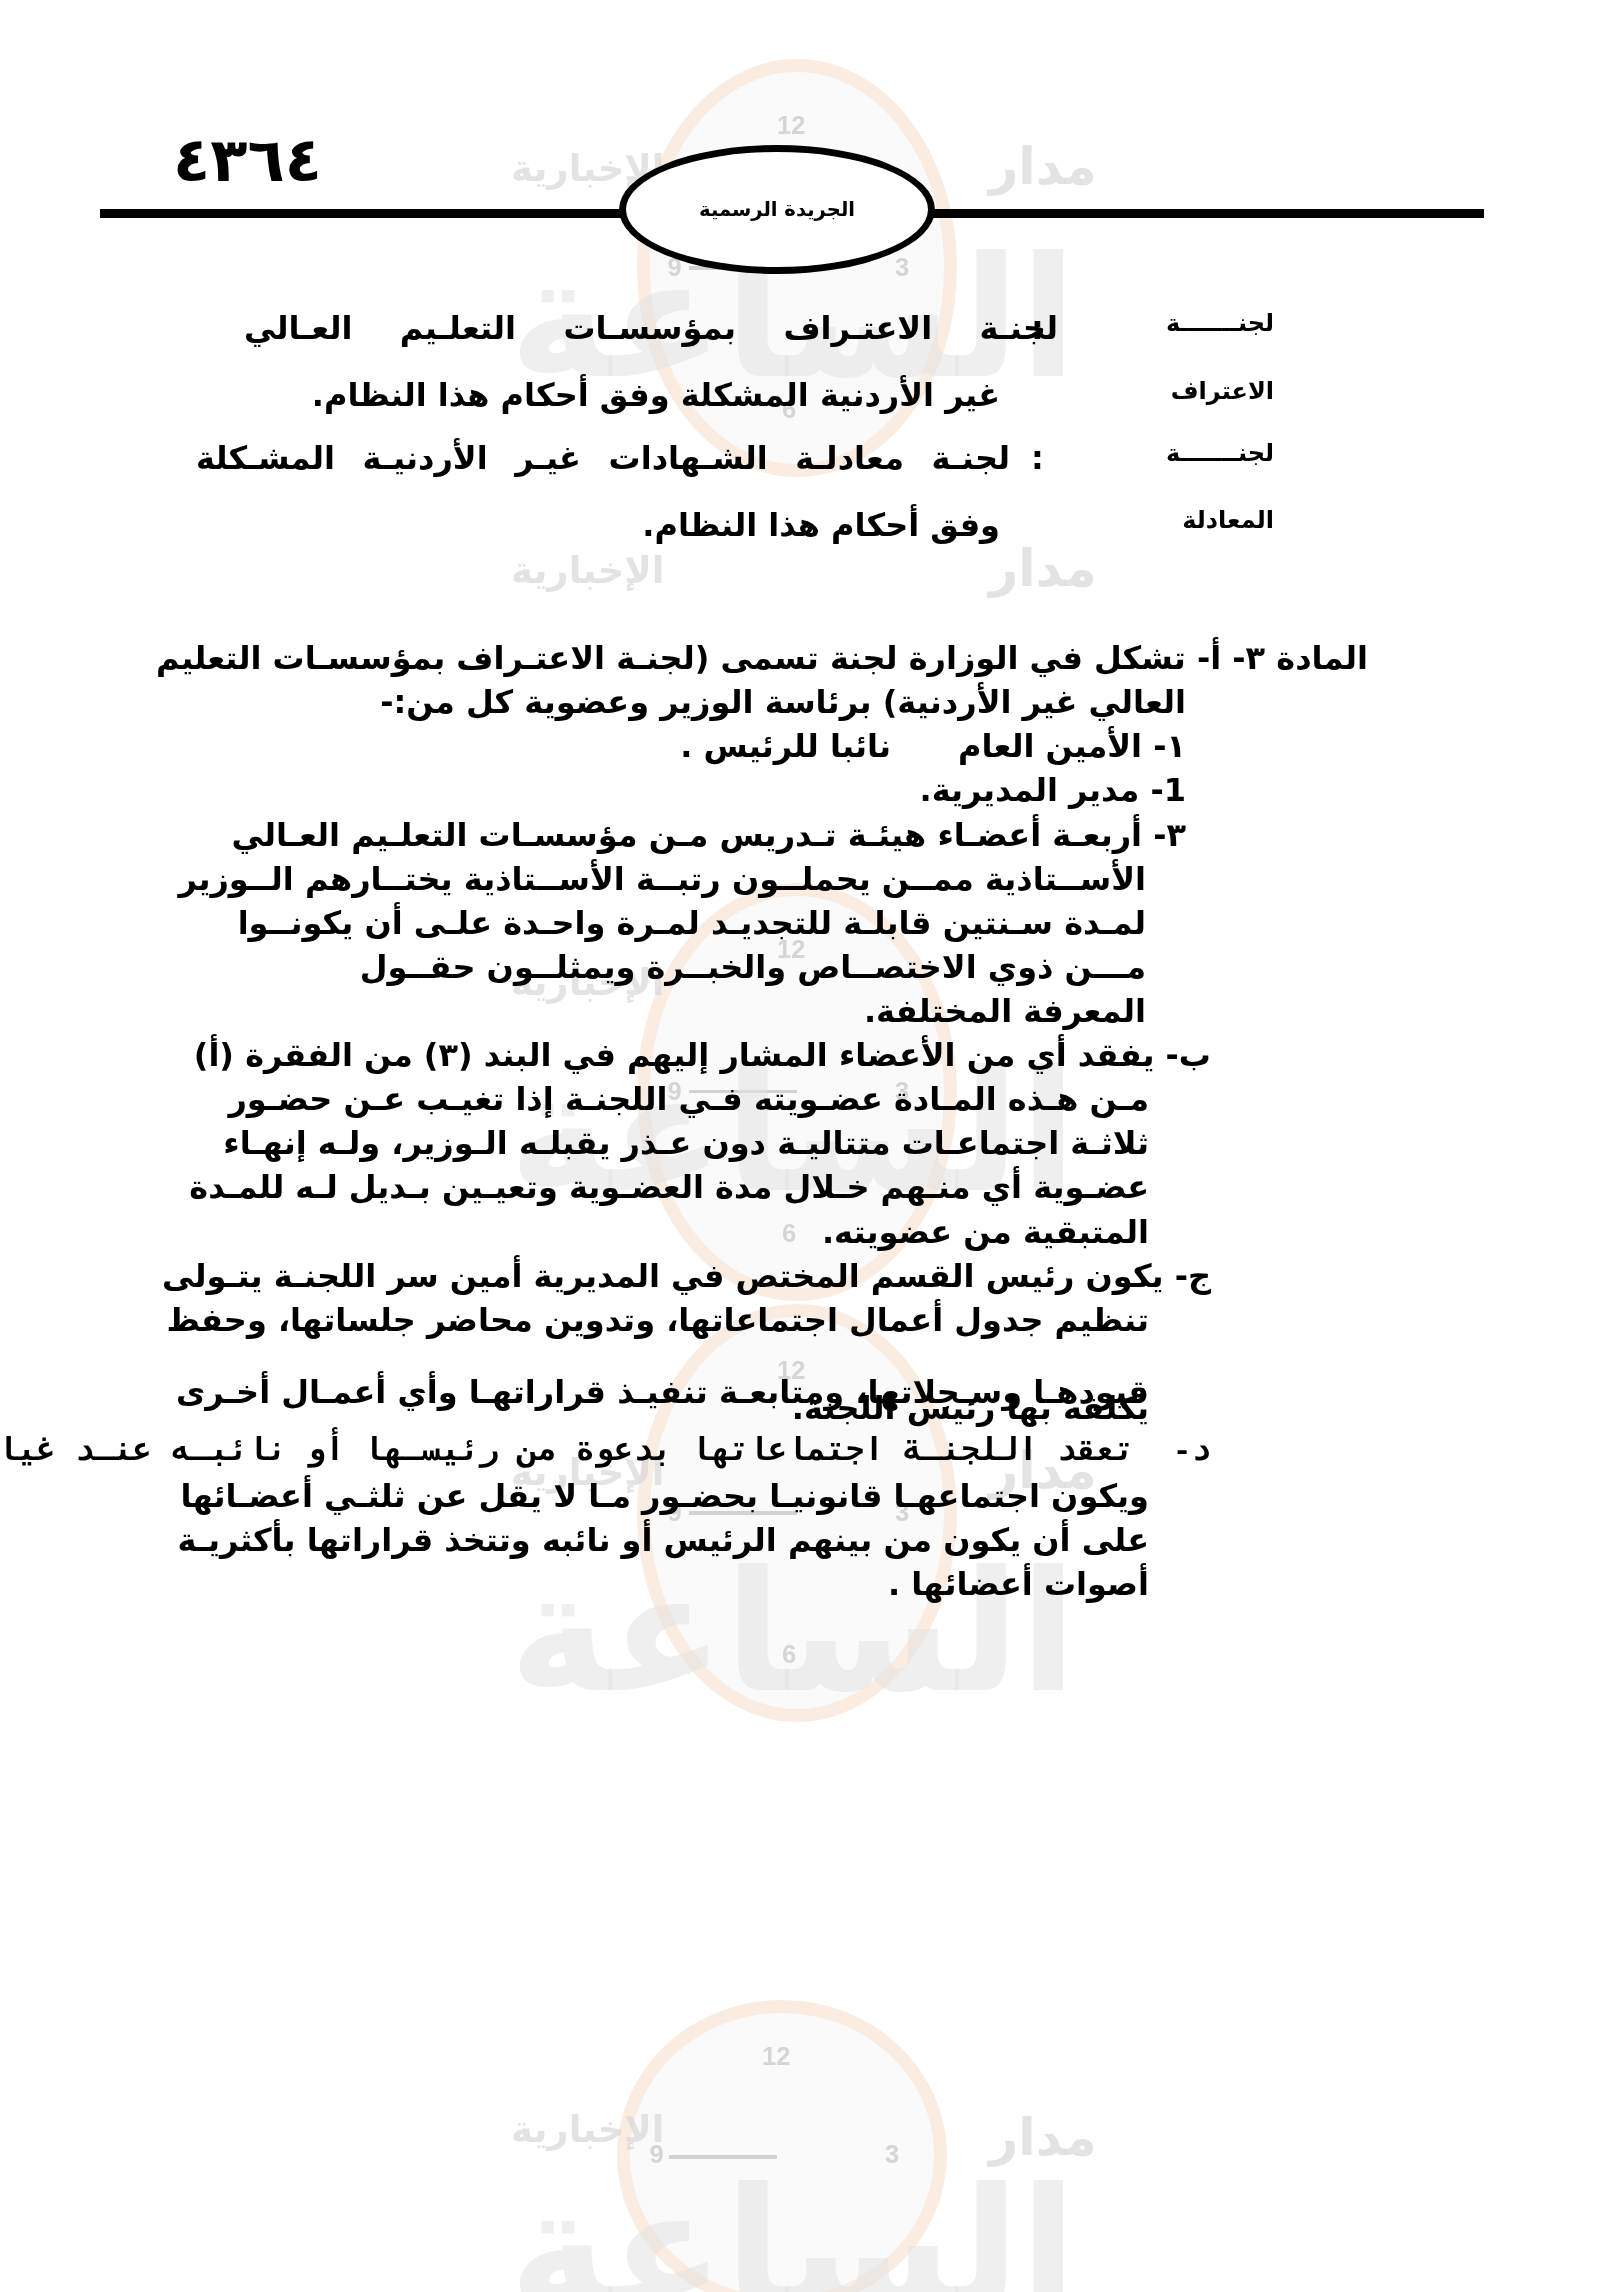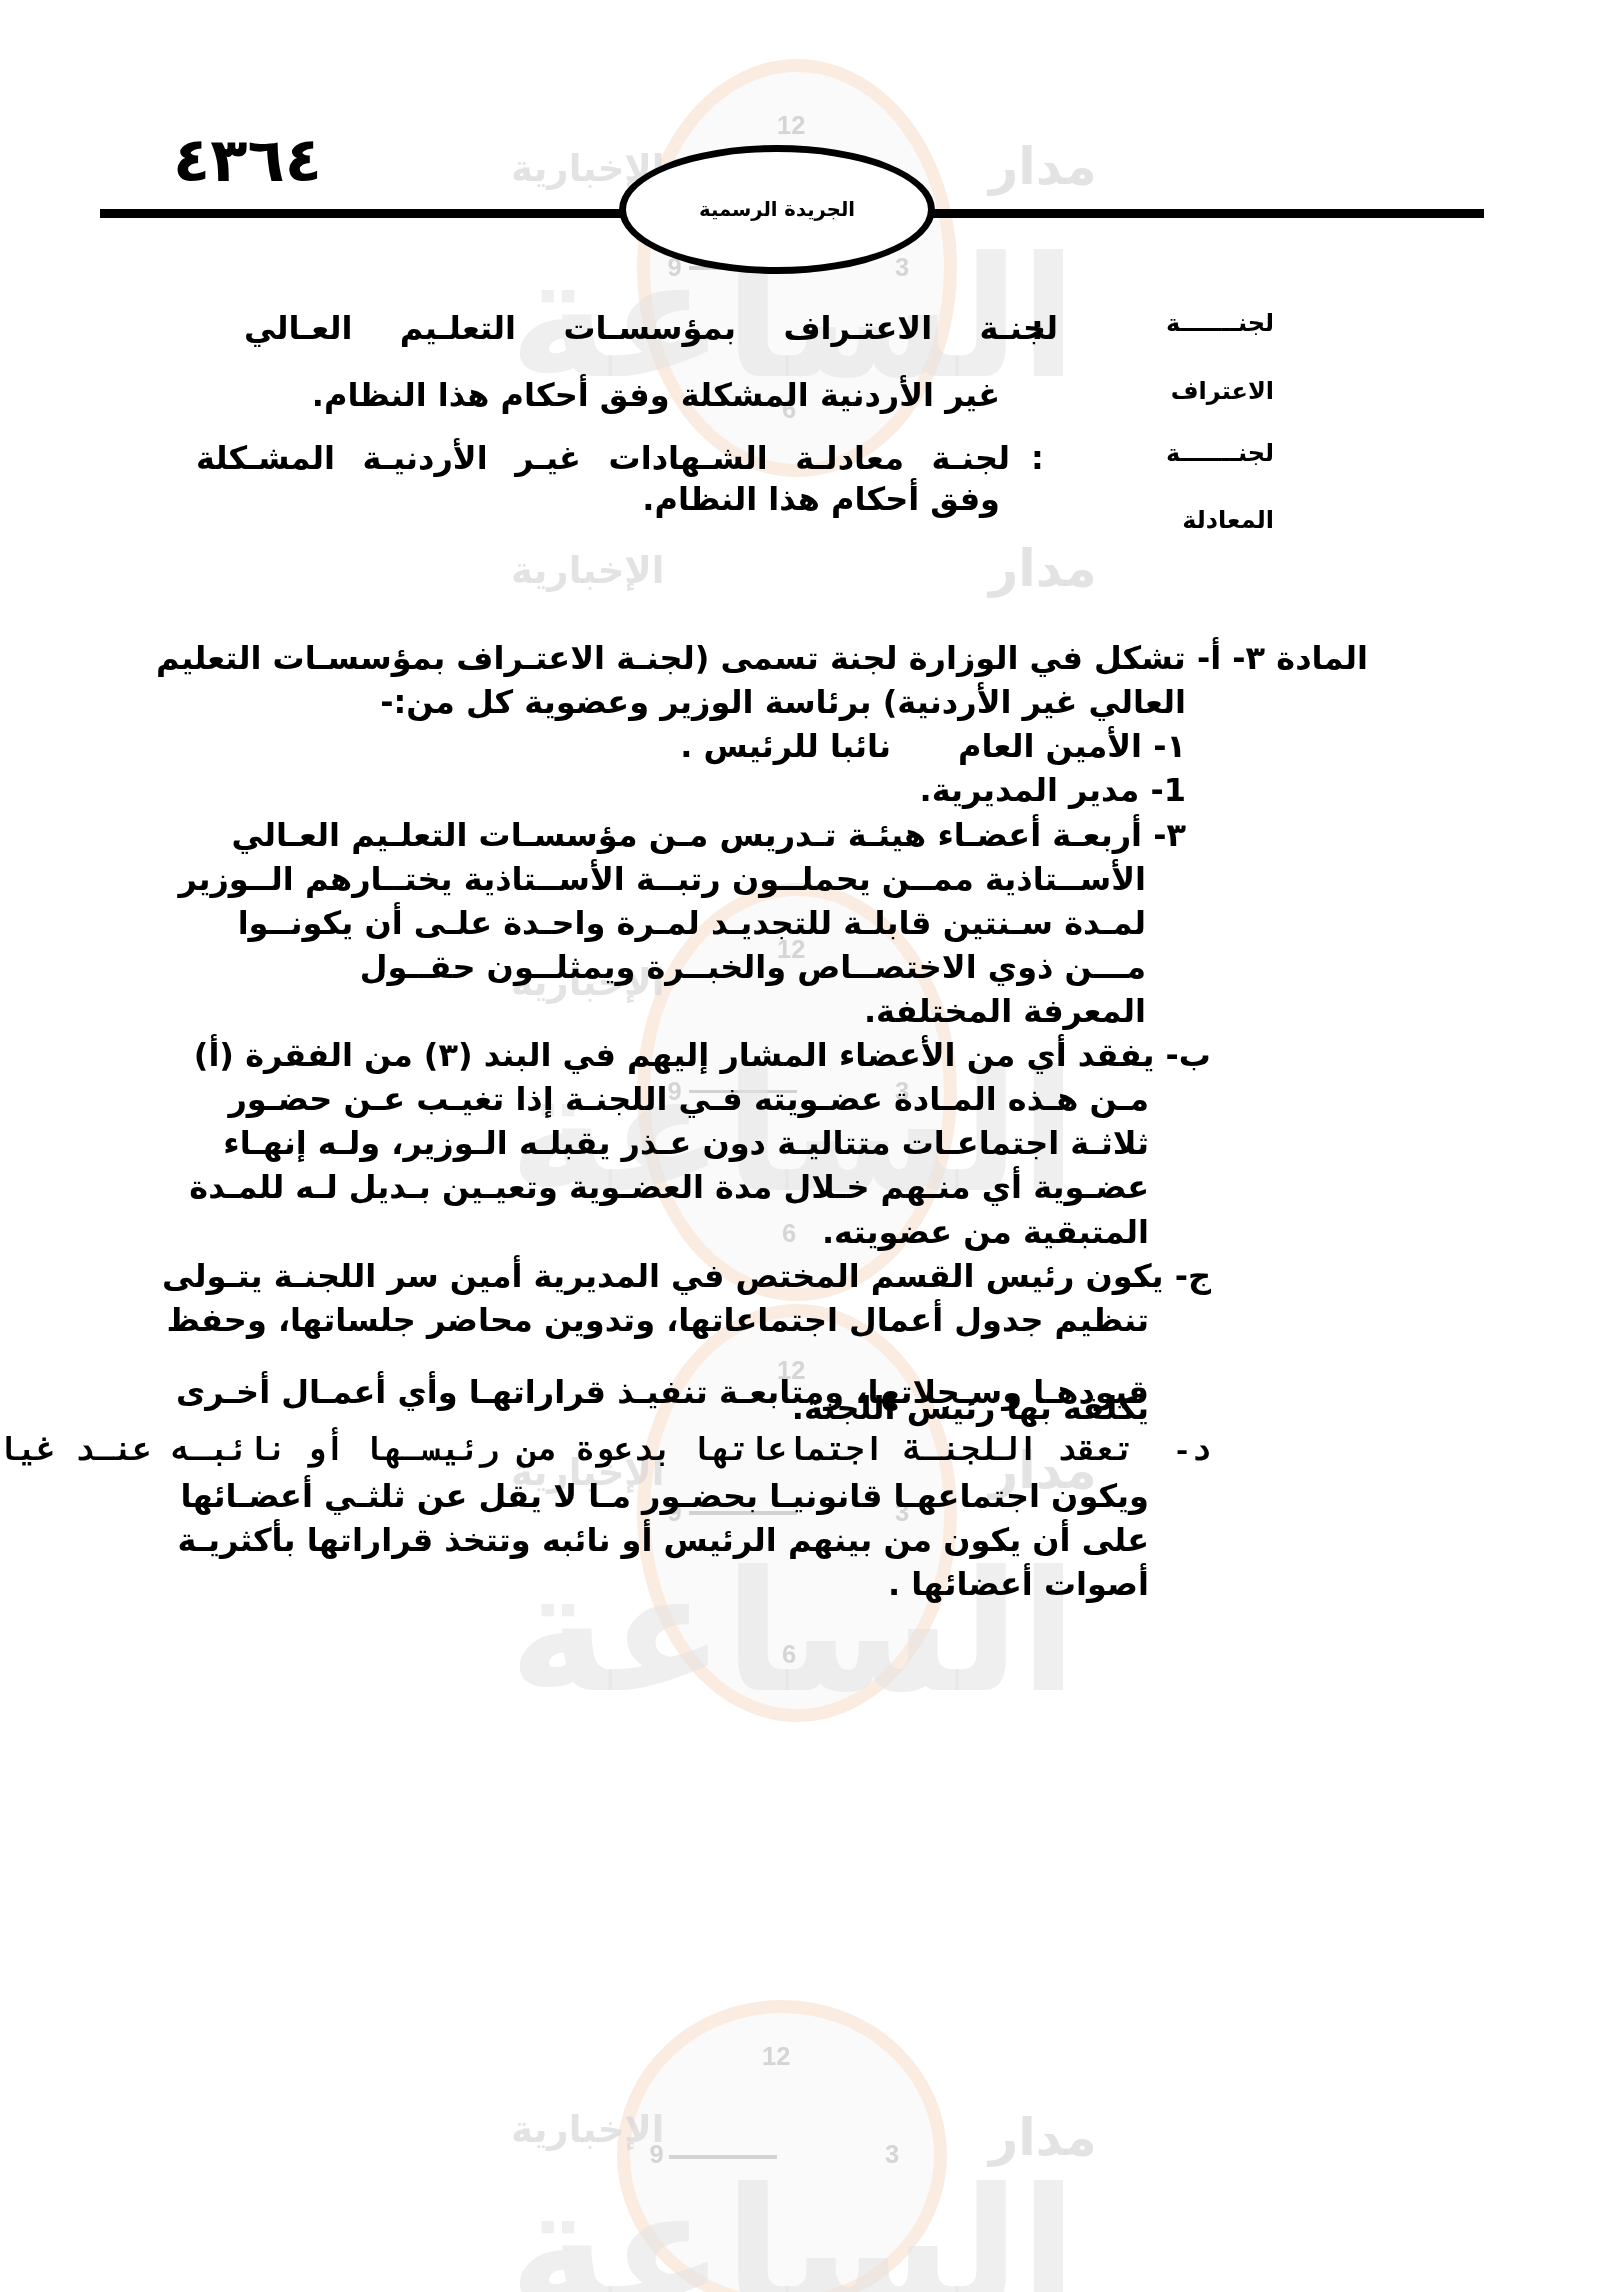--- a/index.html
+++ b/index.html
@@ -121,21 +121,21 @@
   <div class="def-desc" style="left:204px;width:814px;top:309px;margin-left:40px;">لجنـة الاعتـراف بمؤسسـات التعلـيم العـالي</div>
   <div class="def-term" style="right:347px;top:377px;margin-left:12px;">الاعتراف</div>
   <div class="abs text" style="right:621px;top:372px;">غير الأردنية المشكلة وفق أحكام هذا النظام.</div>
 </div>
 
 <div>
   <div class="def-term" style="right:347px;top:439px;">لجنـــــــة</div>
   <div class="def-colon" style="left:1031px;top:439px;">:</div>
   <div class="def-desc" style="left:196px;width:814px;top:439px;">لجنـة معادلـة الشـهادات غيـر الأردنيـة المشـكلة</div>
   <div class="def-term" style="right:347px;top:506px;">المعادلة</div>
-  <div class="abs text" style="right:621px;top:476px;">وفق أحكام هذا النظام.</div>
+  <div class="abs text" style="right:621px;top:502px;">وفق أحكام هذا النظام.</div>
 </div>
 
 <div>
 
   <div class="abs text" style="right:253px;top:635px;">المادة ٣- أ- تشكل في الوزارة لجنة تسمى (لجنـة الاعتـراف بمؤسسـات التعليم</div>
   <div class="abs text" style="right:435px;top:679px;">العالي غير الأردنية) برئاسة الوزير وعضوية كل من:-</div>
 
   <div class="abs text" style="right:435px;top:723px;white-space:pre;">١- الأمين العام      نائبا للرئيس .</div>
   <div class="abs text" style="right:435px;top:767px;">1- مدير المديرية.</div>
 

